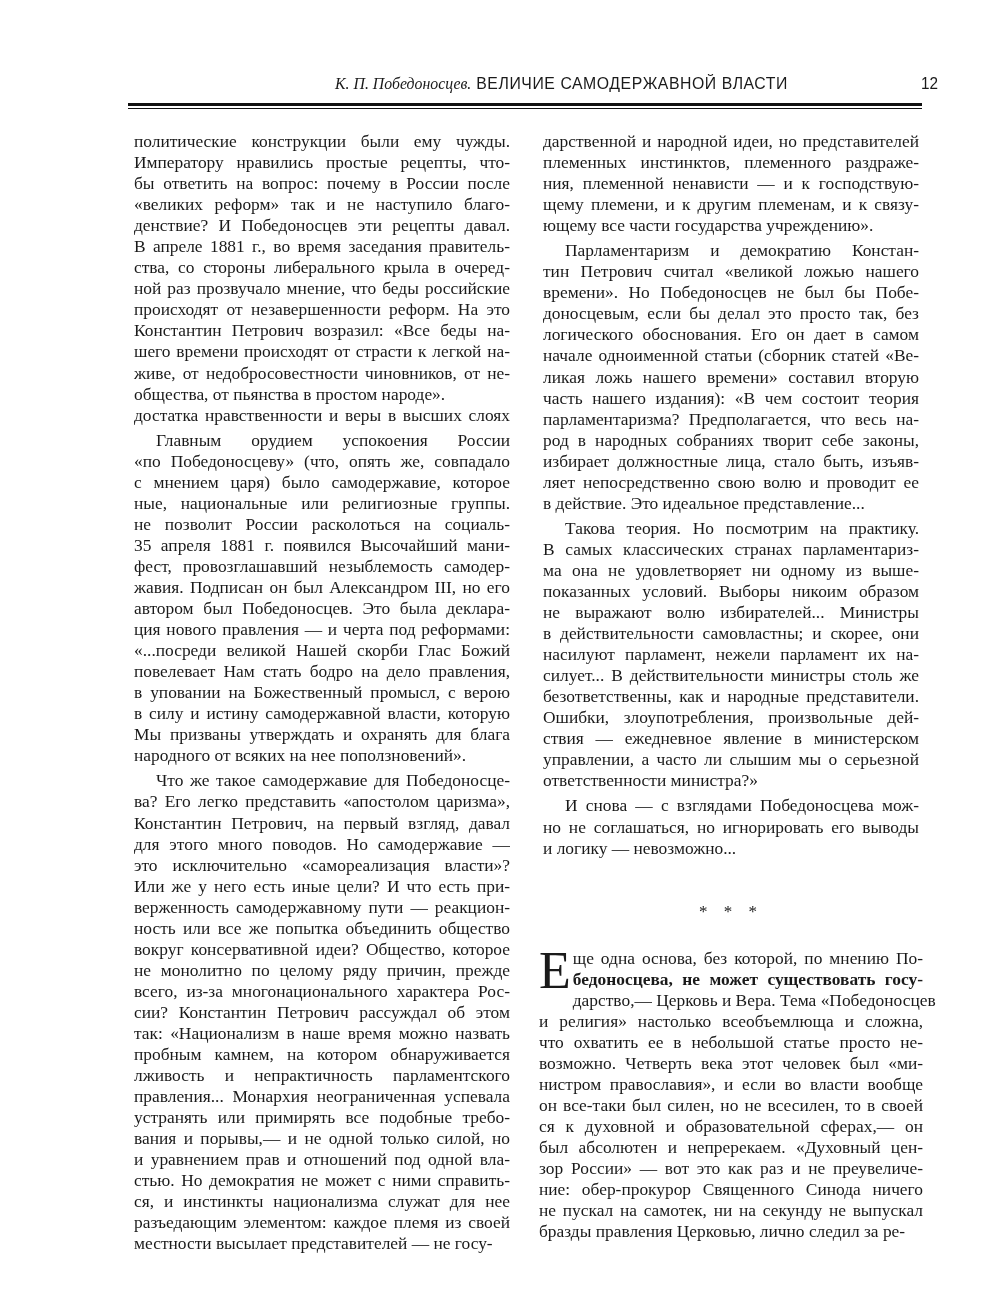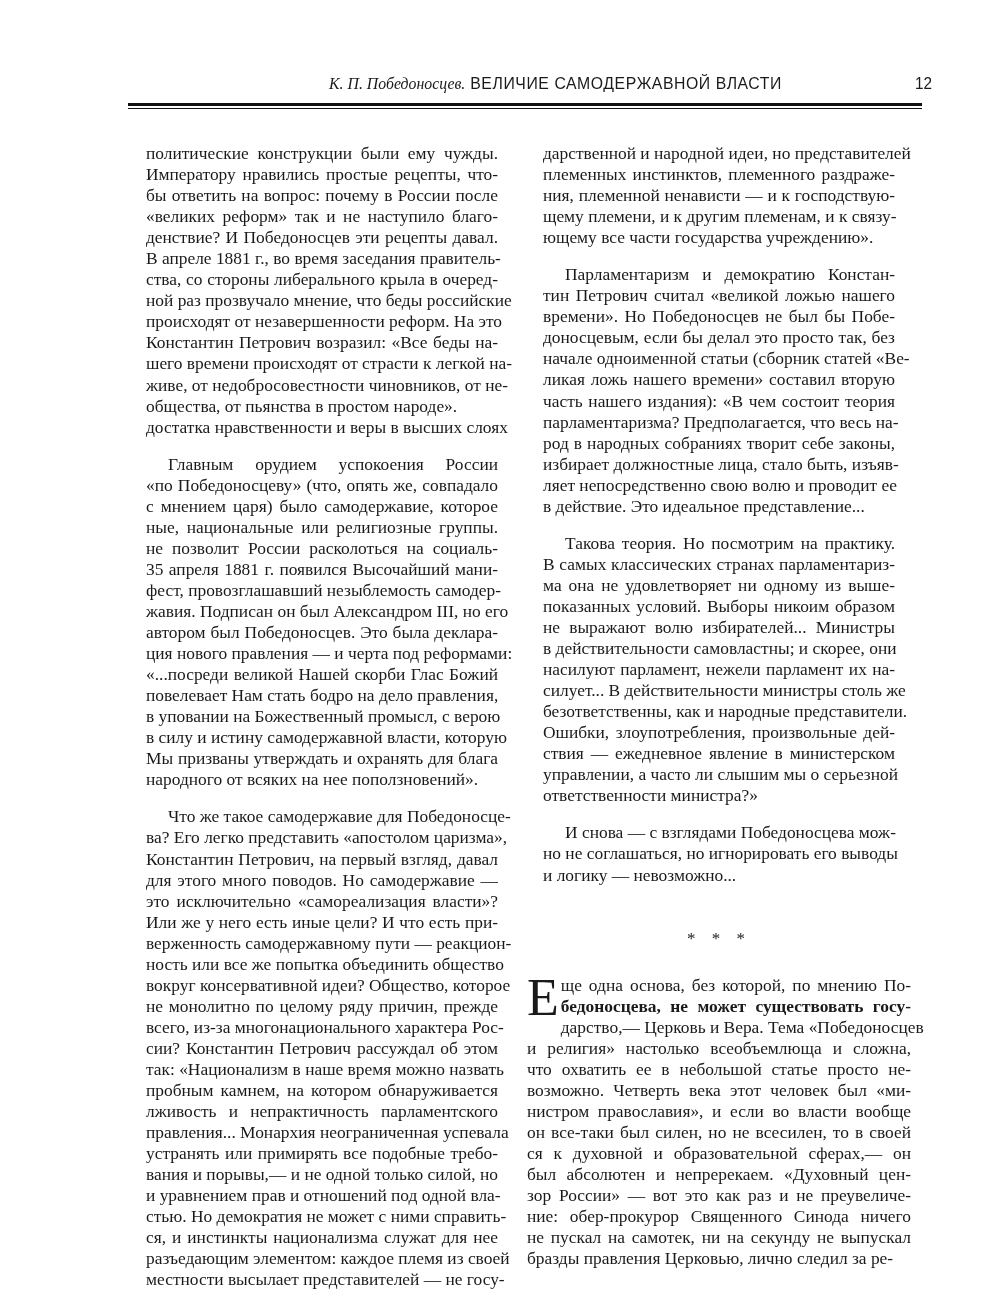--- a/index.html
+++ b/index.html
@@ -10,21 +10,21 @@
     body {
       width: 1000px;
       height: 1312px;
       position: relative;
       overflow: hidden;
       font-family: "Liberation Serif", "DejaVu Serif", serif;
       color: #1a1a1a;
     }
     .running-header {
       position: absolute;
-      left: 138px;
+      left: 144px;
       top: 74px;
       width: 794px;
       height: 24px;
       text-align: right;
     }
     .header-title {
       position: absolute;
       right: 150px;
       top: 0;
       font-size: 17px;
@@ -68,23 +68,23 @@
     .column {
       position: absolute;
       top: 127px;
       width: 384px;
       font-size: 17.4px;
       line-height: 21.05px;
       text-align: justify;
       hyphens: manual;
     }
     .col-left { left: 130px; }
-    .col-right { left: 527px; }
+    .col-right { left: 539px; }
     .column p {
-      margin: 16px;
+      margin: 4px;
       text-indent: 0;
     }
     .line {
       display: block;
       text-align: justify;
       text-align-last: justify;
       white-space: nowrap;
       height: 21.05px;
     }
     .line.last {
@@ -189,20 +189,21 @@
         <span class="line">племенных инстинктов, племенного раздраже-</span>
         <span class="line">ния, племенной ненависти — и к господствую-</span>
         <span class="line">щему племени, и к другим племенам, и к связу-</span>
         <span class="line last">ющему все части государства учреждению».</span>
       </p>
       <p>
         <span class="line" style="padding-left: 22px;">Парламентаризм и демократию Констан-</span>
         <span class="line">тин Петрович считал «великой ложью нашего</span>
         <span class="line">времени». Но Победоносцев не был бы Побе-</span>
         <span class="line">доносцевым, если бы делал это просто так, без</span>
+        <span class="line">логического обоснования. Его он дает в самом</span>
         <span class="line">начале одноименной статьи (сборник статей «Ве-</span>
         <span class="line">ликая ложь нашего времени» составил вторую</span>
         <span class="line">часть нашего издания): «В чем состоит теория</span>
         <span class="line">парламентаризма? Предполагается, что весь на-</span>
         <span class="line">род в народных собраниях творит себе законы,</span>
         <span class="line">избирает должностные лица, стало быть, изъяв-</span>
         <span class="line">ляет непосредственно свою волю и проводит ее</span>
         <span class="line last">в действие. Это идеальное представление...</span>
       </p>
       <p>

